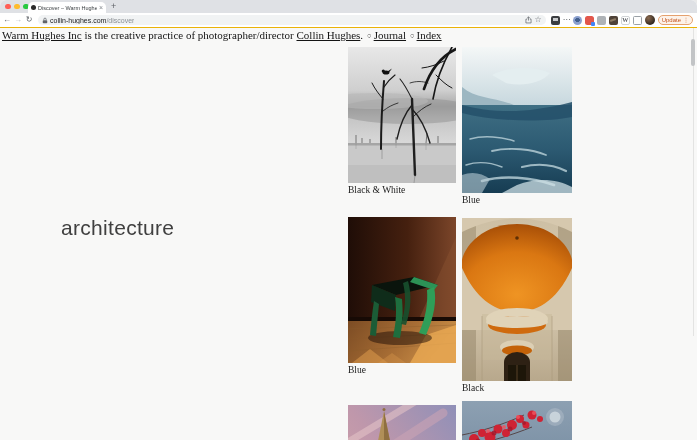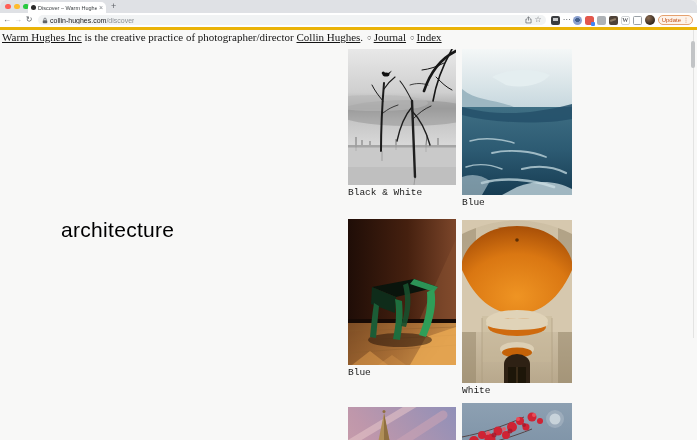--- a/index.html
+++ b/index.html
@@ -52,36 +52,36 @@
   .avatar { width:10px; height:10px; border-radius:50%; flex:none; background:radial-gradient(circle at 35% 30%, #8a6a50, #2e241c 75%); }
   .update {
     height:10px; border:1px solid #e5a16f; background:#fdf2e9; color:#c5551d;
     border-radius:6px; font-size:6px; line-height:1; display:flex; align-items:center;
     padding:0 3px; gap:2px; flex:none; white-space:nowrap;
   }
   .update .kebab { font-size:6px; }
   
   .viewport {
     position:relative; height:413px; background:#f8f8f7;
-    border-top:3px solid #eab308; overflow:hidden;
+    border-top:1px solid #eab308; overflow:hidden;
   }
   .site-header {
     position:absolute; left:2px; top:1px; white-space:nowrap;
     font-family:"Liberation Serif", serif; font-size:11px; color:#141414;
   }
   .site-header .lnk { text-decoration:underline; cursor:pointer; }
   .bullet { font-size:7.5px; vertical-align:1px; margin:0 2px 0 4px; color:#2a2a2a; }
   .filter-word {
     position:absolute; left:61px; top:188px;
-    font-size:21px; color:#000000; letter-spacing:0.3px; cursor:pointer;
+    font-size:21px; color:#404040; letter-spacing:0.3px; cursor:pointer;
   }
   .g-item { position:absolute; }
   .g-item svg { display:block; }
   .caption {
-    font-family:Liberation Mono, monospace; font-size:9.5px; color:#1a1a1a; margin-top:2px;
+    font-family:Liberation Serif, serif; font-size:9.5px; color:#1a1a1a; margin-top:2px;
   }
   .scroll-track { position:absolute; right:3px; top:0; width:1px; height:308px; background:#e3e3e2; }
   .scroll-thumb { position:absolute; right:2px; top:11px; width:4px; height:27px; background:#c2c4c6; border-radius:2px; }
 </style>
 </head>
 <body>
 
 <div class="window">
 
   <div class="tabstrip">
@@ -300,21 +300,21 @@
         <ellipse cx="55" cy="107" rx="29" ry="9" fill="#cf6a0e"></ellipse>
         <ellipse cx="55" cy="104" rx="31" ry="6" fill="#e0d3b8"></ellipse>
         <ellipse cx="55" cy="129" rx="17" ry="7" fill="#dccfb4"></ellipse>
         <ellipse cx="55" cy="132.5" rx="15" ry="5" fill="#c46208"></ellipse>
         <path d="M42,163 V144 A13,10 0 0 1 68,144 V163 Z" fill="#2e2114"></path>
         <rect x="46" y="147" width="18" height="16" fill="#1d1609"></rect>
         <rect x="54" y="147" width="2" height="16" fill="#3a2b18"></rect>
         <line x1="20" y1="98" x2="20" y2="163" stroke="#a8987a" stroke-width="1" opacity="0.6"></line>
         <line x1="90" y1="98" x2="90" y2="163" stroke="#a8987a" stroke-width="1" opacity="0.6"></line>
       </svg>
-      <div class="caption">White</div>
+      <div class="caption">Black</div>
     </div>
 
     <div class="g-item" style="left:348px; top:377px; width:108px;">
       <svg viewBox="0 0 108 140" width="108" height="140">
         <defs>
           <linearGradient id="pksky" x1="0" y1="1" x2="1" y2="0">
             <stop offset="0" stop-color="#d8a8a8"></stop>
               <stop offset="0.5" stop-color="#bf97ab"></stop>
               <stop offset="1" stop-color="#9090b8"></stop>
           </linearGradient>

